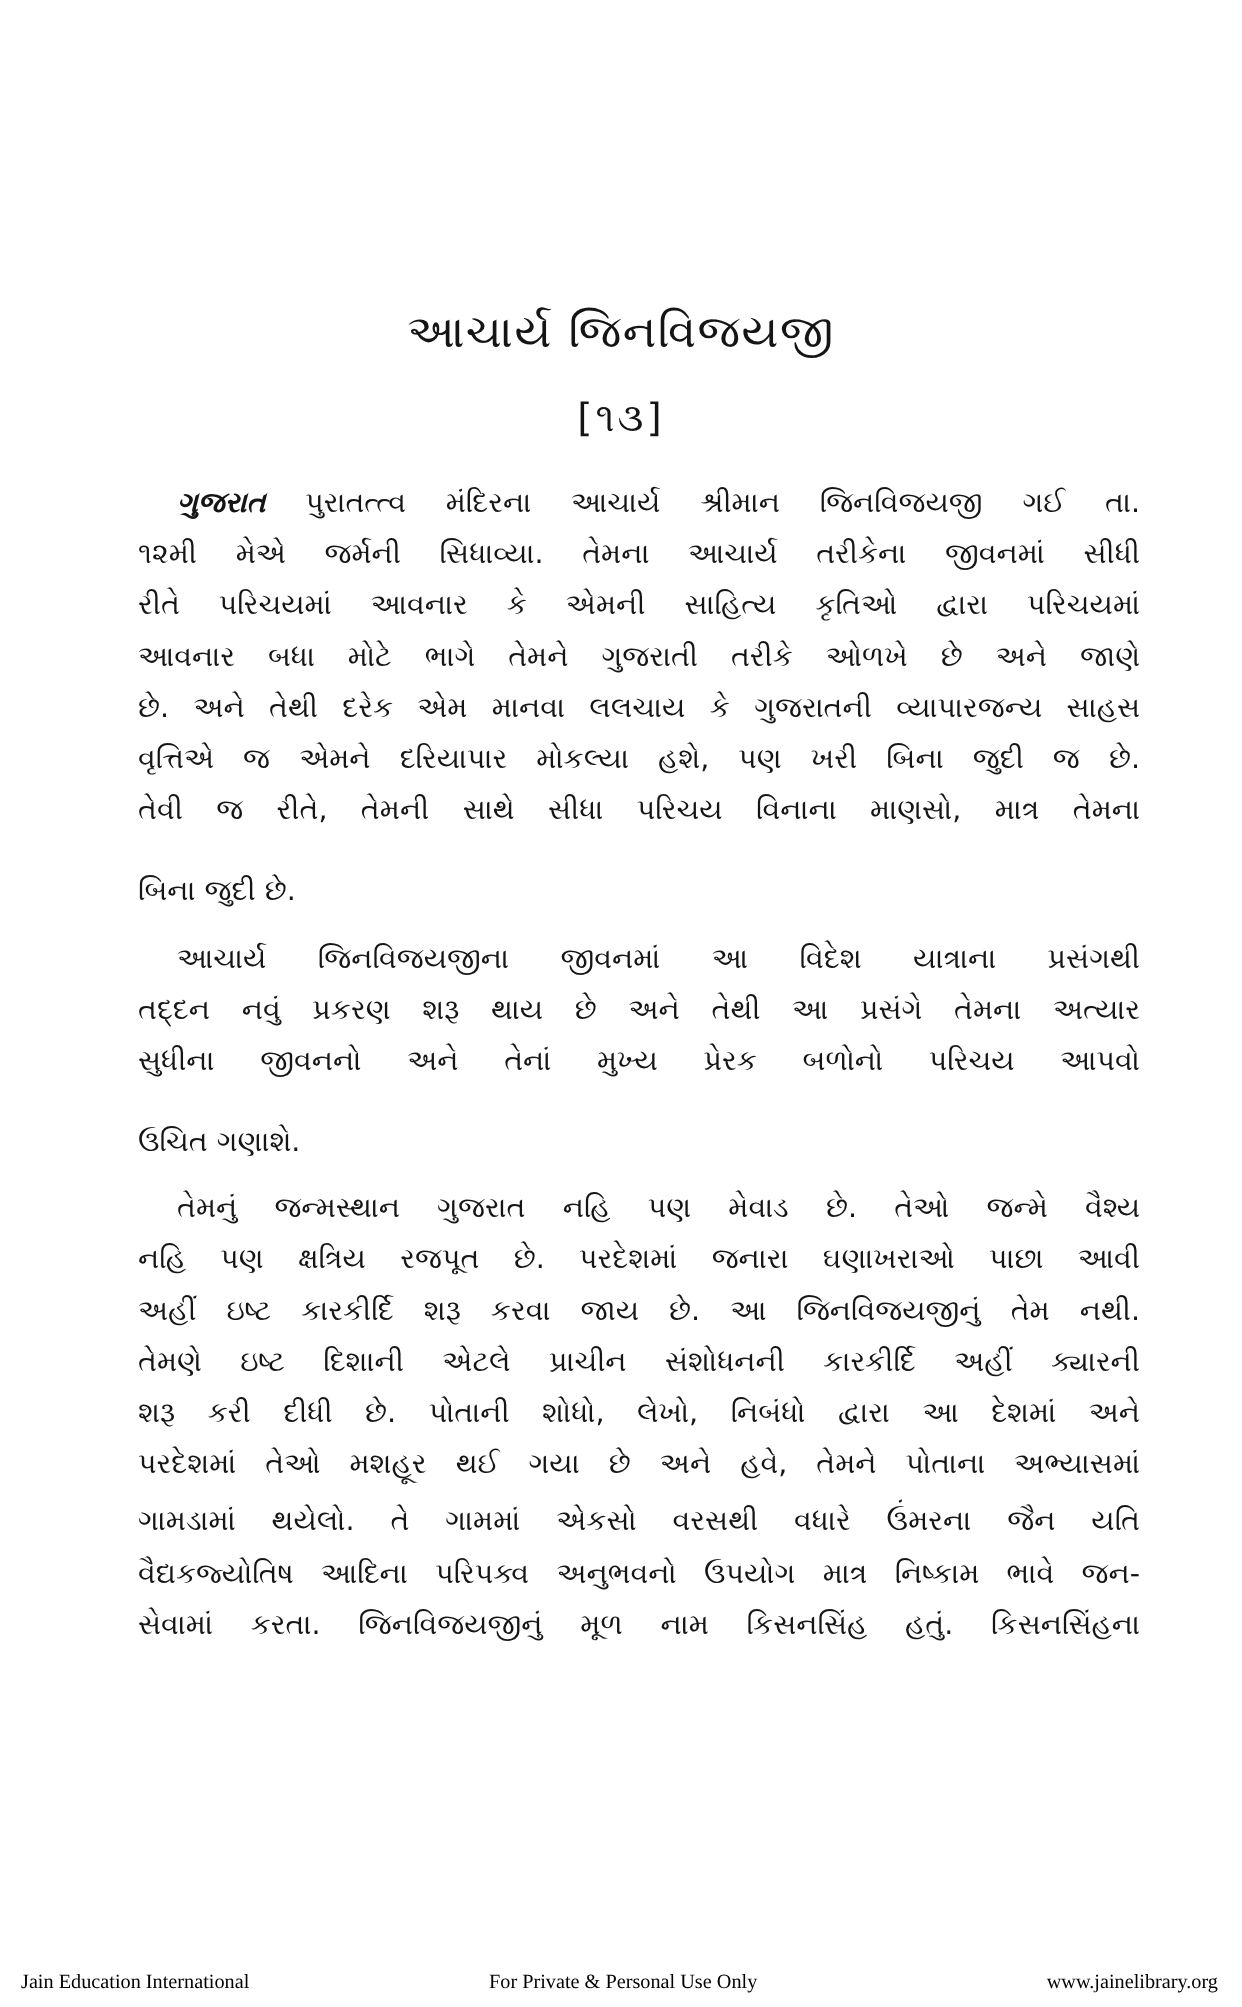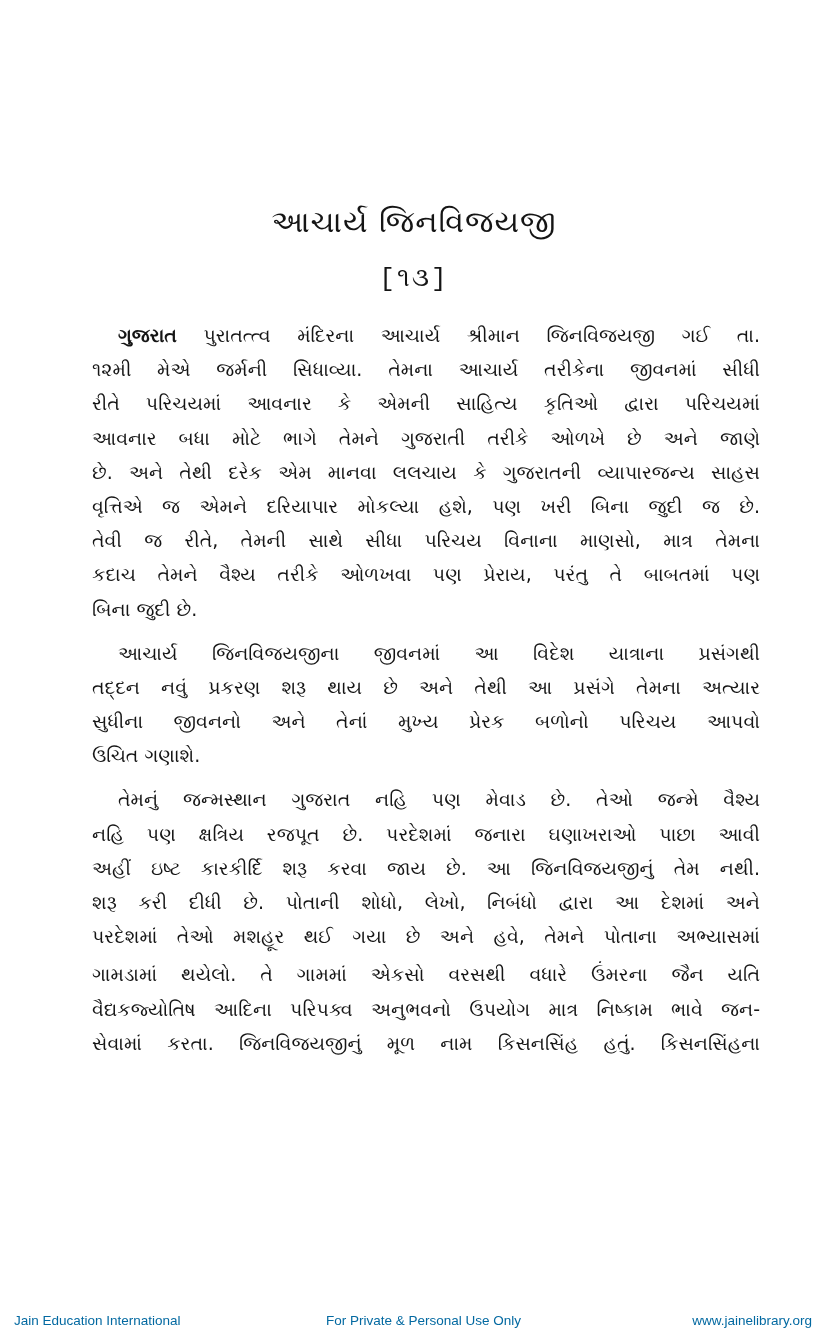--- a/index.html
+++ b/index.html
@@ -2,30 +2,30 @@
 <html><head>
 <meta charset="utf-8">
 <style>
   html, body { margin: 0; padding: 0; background: #ffffff; }
   body { width: 828px; height: 1338px; position: relative; overflow: hidden;
          font-family: "DejaVu Sans", sans-serif; color: #151515; }
   .page { position: absolute; left: 0; top: 16px; width: 828px; height: 1338px; }
   .title { position: absolute; top: 188px; left: 0; width: 828px; text-align: center;
            font-size: 30px; letter-spacing: 1px; }
   .chapter { position: absolute; top: 248px; left: 0; width: 828px; text-align: center;
-             font-size: 26px; letter-spacing: 2px; font-family: Liberation Mono, monospace; }
+             font-size: 26px; letter-spacing: 2px; }
   .body { position: absolute; top: 302px; left: 92px; width: 668px; }
   .line { height: 34.2px; line-height: 34.2px; font-size: 19px; white-space: nowrap;
           text-align: justify; text-align-last: justify; overflow: hidden; }
-  .line.last { text-align-last: left; }
+  .line.last { text-align-last: left; margin-top: 20px; }
   .line.indent { padding-left: 26px; }
-  .line b { font-weight: bold; }
+  .line b { font-weight: bold; font-style: italic; }
   .para-gap { height: 10px; }
   .footer { position: absolute; top: 1297px; left: 0; width: 828px; height: 20px;
-            font-family: Liberation Sans, sans-serif; font-size: 13.5px; color: #0369a1; }
+            font-family: Liberation Serif, serif; font-size: 13.5px; color: #000000; }
   .footer span { position: absolute; top: 0; }
   .f-left { left: 14px; }
   .f-mid { left: 326px; }
   .f-right { right: 16px; }
 </style>
 </head>
 <body>
 
 <div class="page">
   <div class="title">આચાર્ય જિનવિજયજી</div>
@@ -34,37 +34,37 @@
   <div class="body">
 
     <div>
       <div class="line indent"><b>ગુજરાત</b><span> પુરાતત્ત્વ મંદિરના આચાર્ય શ્રીમાન જિનવિજયજી ગઈ તા.</span></div>
       <div class="line">૧૨મી મેએ જર્મની સિધાવ્યા. તેમના આચાર્ય તરીકેના જીવનમાં સીધી</div>
       <div class="line">રીતે પરિચયમાં આવનાર કે એમની સાહિત્ય કૃતિઓ દ્વારા પરિચયમાં</div>
       <div class="line">આવનાર બધા મોટે ભાગે તેમને ગુજરાતી તરીકે ઓળખે છે અને જાણે</div>
       <div class="line">છે. અને તેથી દરેક એમ માનવા લલચાય કે ગુજરાતની વ્યાપારજન્ય સાહસ</div>
       <div class="line">વૃત્તિએ જ એમને દરિયાપાર મોકલ્યા હશે, પણ ખરી બિના જુદી જ છે.</div>
       <div class="line">તેવી જ રીતે, તેમની સાથે સીધા પરિચય વિનાના માણસો, માત્ર તેમના</div>
-      <div class="line">કદાચ તેમને વૈશ્ય તરીકે ઓળખવા પણ પ્રેરાય, પરંતુ તે બાબતમાં પણ</div>
       <div class="line last">બિના જુદી છે.</div>
     </div>
     <div class="para-gap"></div>
 
     <div>
       <div class="line indent">આચાર્ય જિનવિજયજીના જીવનમાં આ વિદેશ યાત્રાના પ્રસંગથી</div>
       <div class="line">તદ્દન નવું પ્રકરણ શરૂ થાય છે અને તેથી આ પ્રસંગે તેમના અત્યાર</div>
       <div class="line">સુધીના જીવનનો અને તેનાં મુખ્ય પ્રેરક બળોનો પરિચય આપવો</div>
       <div class="line last">ઉચિત ગણાશે.</div>
     </div>
     <div class="para-gap"></div>
 
     <div>
       <div class="line indent">તેમનું જન્મસ્થાન ગુજરાત નહિ પણ મેવાડ છે. તેઓ જન્મે વૈશ્ય</div>
       <div class="line">નહિ પણ ક્ષત્રિય રજપૂત છે. પરદેશમાં જનારા ઘણાખરાઓ પાછા આવી</div>
       <div class="line">અહીં ઇષ્ટ કારકીર્દિ શરૂ કરવા જાય છે. આ જિનવિજયજીનું તેમ નથી.</div>
+      <div class="line">તેમણે ઇષ્ટ દિશાની એટલે પ્રાચીન સંશોધનની કારકીર્દિ અહીં ક્યારની</div>
       <div class="line">શરૂ કરી દીધી છે. પોતાની શોધો, લેખો, નિબંધો દ્વારા આ દેશમાં અને</div>
       <div class="line">પરદેશમાં તેઓ મશહૂર થઈ ગયા છે અને હવે, તેમને પોતાના અભ્યાસમાં</div>
     </div>
     <div class="para-gap" style="height:4px"></div>
 
     <div>
       <div class="line">ગામડામાં થયેલો. તે ગામમાં એકસો વરસથી વધારે ઉંમરના જૈન યતિ</div>
       <div class="line">વૈદ્યકજ્યોતિષ આદિના પરિપક્વ અનુભવનો ઉપયોગ માત્ર નિષ્કામ ભાવે જન-</div>
       <div class="line">સેવામાં કરતા. જિનવિજયજીનું મૂળ નામ કિસનસિંહ હતું. કિસનસિંહના</div>
     </div>

